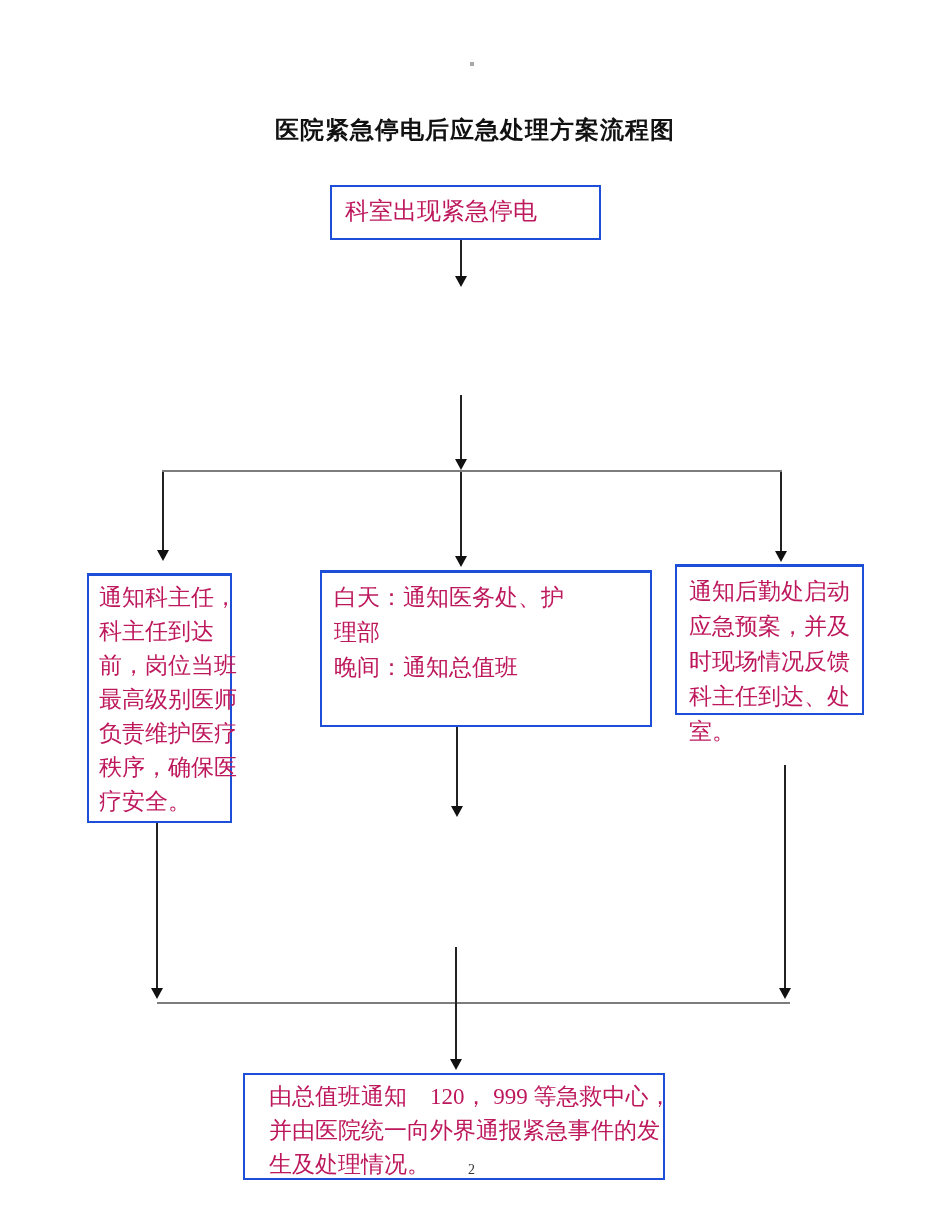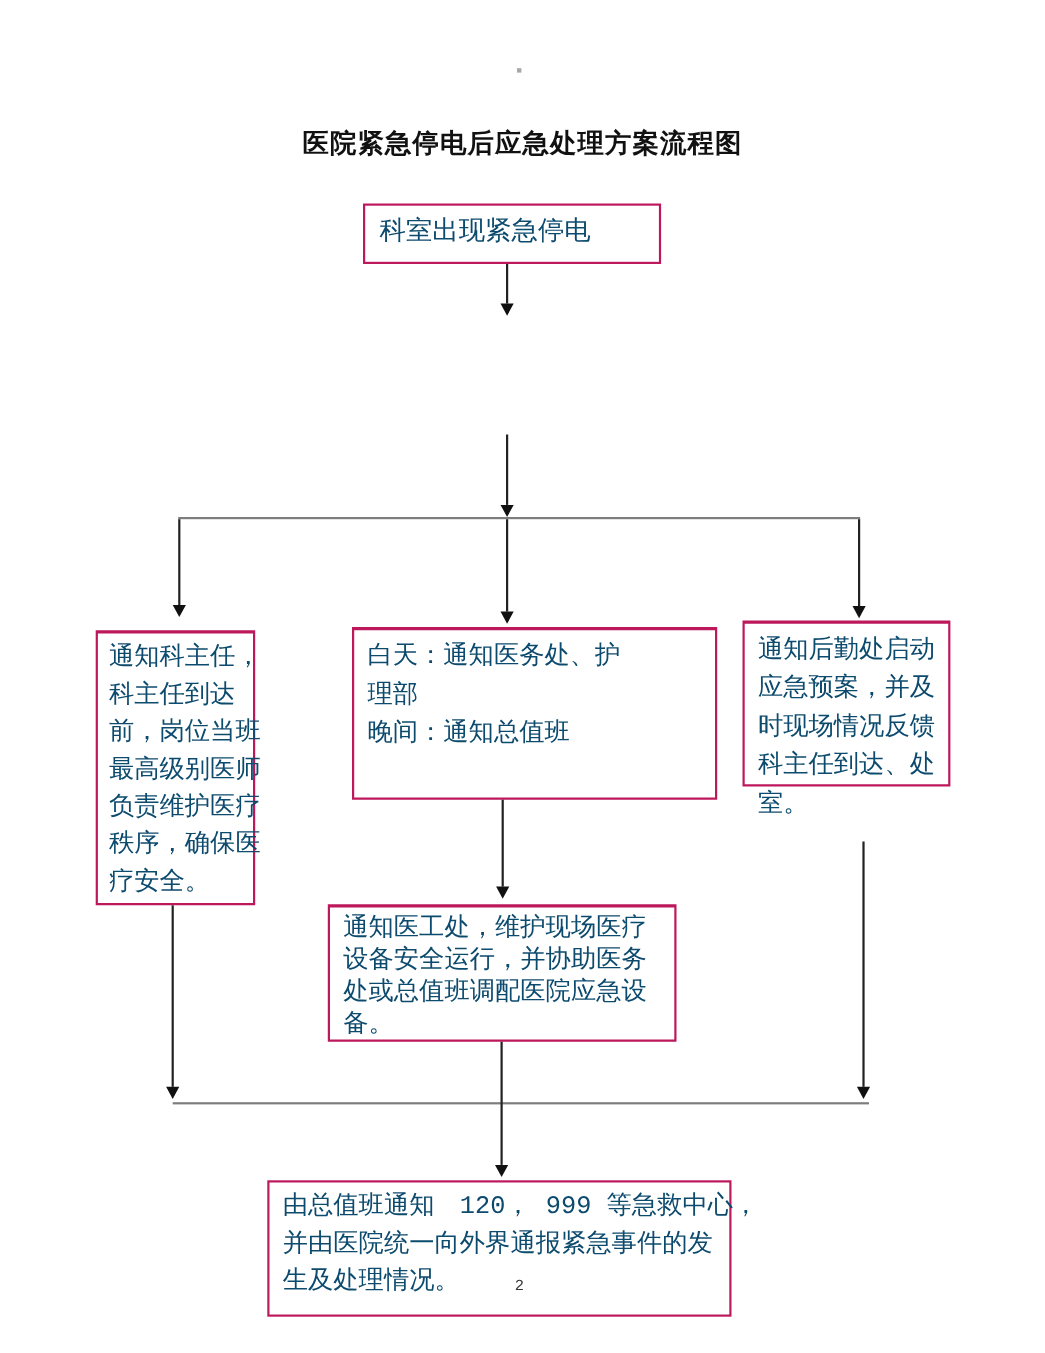--- a/index.html
+++ b/index.html
@@ -5,21 +5,21 @@
   html, body {
     margin: 0;
     padding: 0;
     background: #ffffff;
   }
   .canvas {
     position: relative;
     width: 950px;
     height: 1230px;
     background: #ffffff;
-    font-family: Liberation Mono, monospace;
+    font-family: Liberation Serif, serif;
     color: #111111;
     overflow: hidden;
     border-radius: 23px;
   }
   .page-title {
     position: absolute;
     top: 114px;
     left: 0;
     width: 950px;
     text-align: center;
@@ -32,25 +32,25 @@
     position: absolute;
     left: 470px;
     top: 62px;
     width: 4px;
     height: 4px;
     background: #a8a8a8;
   }
   .box {
     position: absolute;
     box-sizing: border-box;
-    border: 2px solid #be185d;
+    border: 2px solid #1d4ed8;
     background: #ffffff;
     font-size: 23px;
     line-height: 35px;
-    color: #0c4a6e;
+    color: #be185d;
   }
   .box .line, .box div {
     white-space: pre;
   }
   .vline {
     position: absolute;
     width: 2px;
     background: #222222;
   }
   .hline {
@@ -85,22 +85,22 @@
   }
   .box-logistics {
     left: 675px; top: 564px; width: 189px; height: 151px;
     padding: 7px 12px; border-top-width: 3px;
   }
   .box-equipment {
     left: 298px; top: 822px; width: 317px; height: 125px;
     padding: 5px 12px; line-height: 29px; border-top-width: 3px;
   }
   .box-emergency {
-    left: 243px; top: 1073px; width: 422px; height: 124px;
-    padding: 5px 12px; line-height: 34px;
+    left: 243px; top: 1073px; width: 422px; height: 107px;
+    padding: 5px 24px; line-height: 34px;
   }
   .page-number {
     position: absolute;
     left: 468px;
     top: 1162px;
     font-size: 14px;
     color: #333333;
   }
 </style>
 </head>
@@ -152,26 +152,20 @@
       <div class="line">通知后勤处启动</div>
       <div class="line">应急预案，并及</div>
       <div class="line">时现场情况反馈</div>
       <div class="line">科主任到达、处</div>
       <div class="line">室。</div>
     </div>
 
   <div class="vline" style="left:456px; top:727px; height:79px;"></div>
   <div class="arrowhead" style="left:451px; top:806px;"></div>
 
-  <div class="box box-equipment">
-      <div class="line">通知医工处，维护现场医疗</div>
-      <div class="line">设备安全运行，并协助医务</div>
-      <div class="line">处或总值班调配医院应急设</div>
-      <div class="line">备。</div>
-    </div>
 
   <div class="vline" style="left:156px; top:823px; height:165px;"></div>
   <div class="arrowhead" style="left:151px; top:988px;"></div>
 
   <div class="vline" style="left:784px; top:765px; height:223px;"></div>
   <div class="arrowhead" style="left:779px; top:988px;"></div>
 
   <div class="hline" style="left:157px; top:1002px; width:633px;"></div>
 
   <div class="vline" style="left:455px; top:947px; height:112px;"></div>

